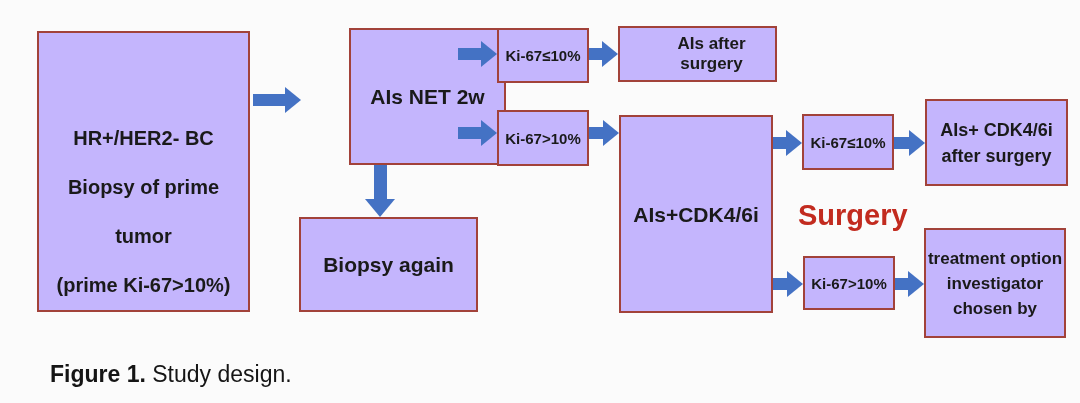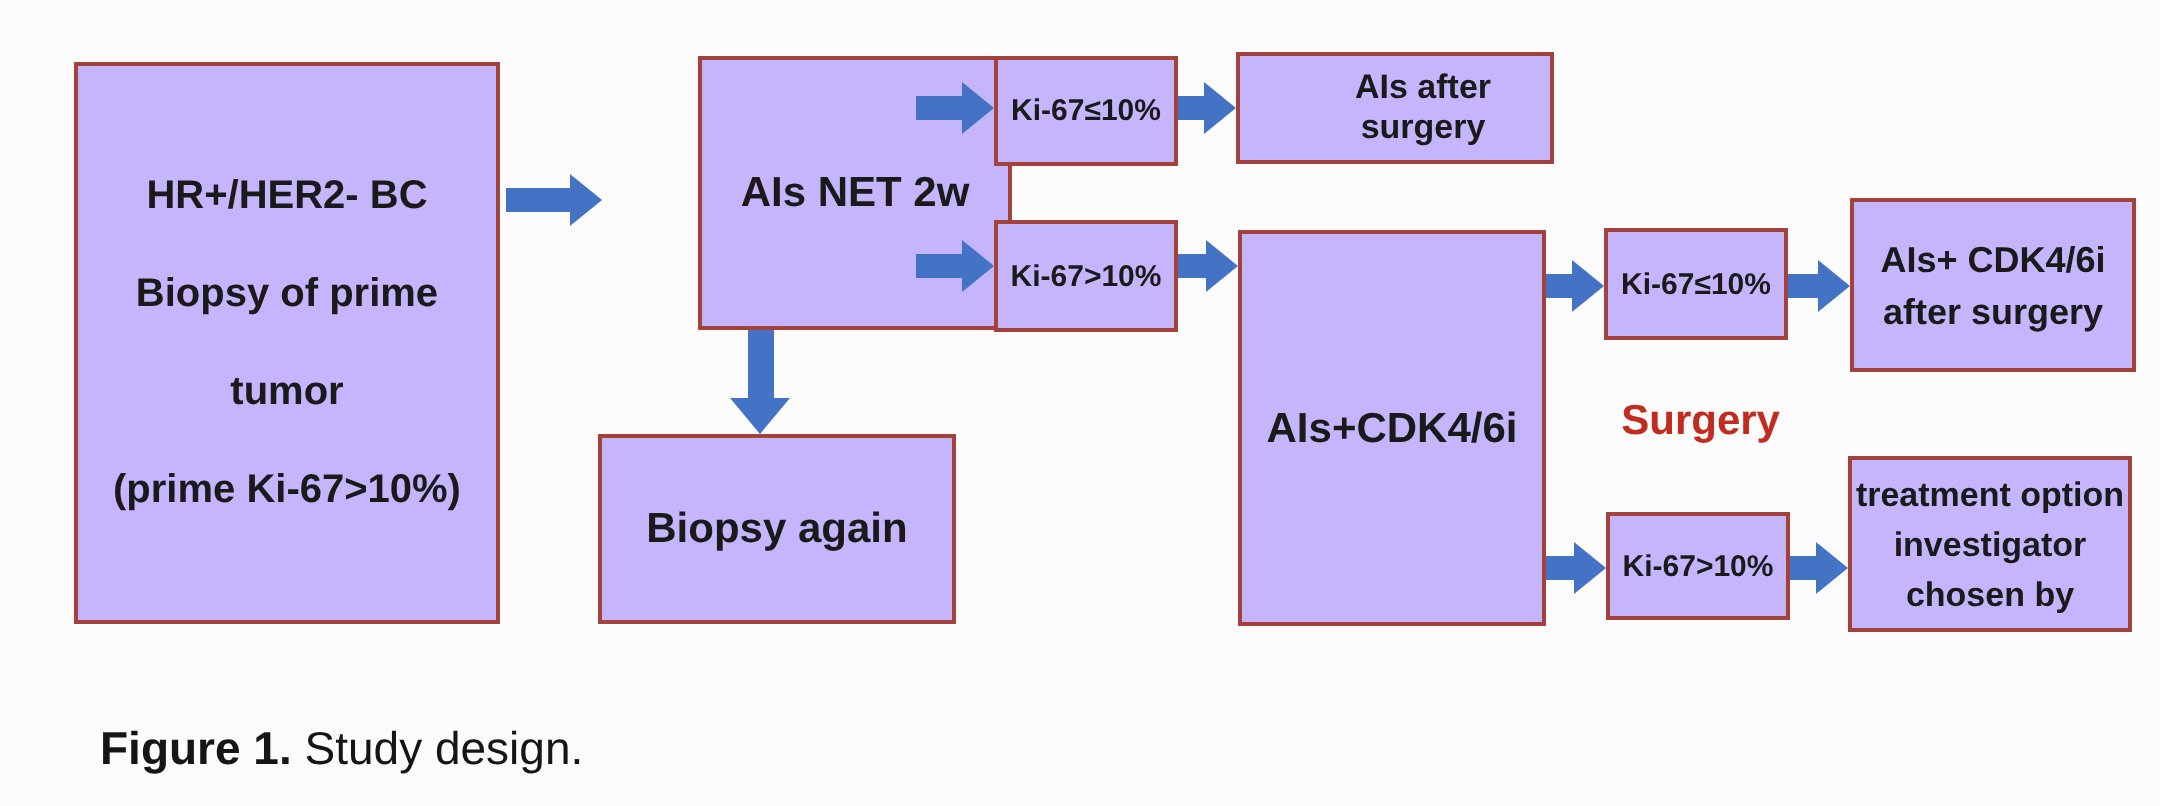--- a/index.html
+++ b/index.html
@@ -57,37 +57,37 @@
   .arrow-down .head {
     width: 0; height: 0;
     border-left: 15px solid transparent;
     border-right: 15px solid transparent;
     border-top: 18px solid var(--arrow-blue, #4472C4);
   }
   .surgery-label {
     position: absolute;
     color: var(--surgery-red, #C22B1F);
     font-weight: 700;
-    font-size: 21px;
+    font-size: 29px;
     text-align: right;
   }
   .caption {
     position: absolute;
     color: #151515;
     font-size: 23px;
     white-space: nowrap;
   }
   .caption .b { font-weight: 700; text-align: right; }
 </style>
 </head>
 <body>
 
 <div class="canvas">
 
-  <div class="box" style="left:37px; top:31px; width:213px; height:281px; font-size:20px; line-height:49px;">
+  <div class="box" style="left:37px; top:31px; width:213px; height:281px; font-size:20px; line-height:49px;justify-content:flex-end;">
     <div>HR+/HER2- BC</div>
     <div>Biopsy of prime tumor</div>
     <div>(prime Ki-67&gt;10%)</div>
   </div>
 
   <div class="box" style="left:301px; top:28px; width:157px; height:137px; font-size:21px;margin-left:48px;">
     <div>AIs NET 2w</div>
   </div>
 
   <div class="box" style="left:299px; top:217px; width:179px; height:95px; font-size:21px;">
@@ -118,21 +118,21 @@
 
   <div class="box" style="left:925px; top:99px; width:143px; height:87px; font-size:18px; line-height:26px;">
     <div>AIs+ CDK4/6i</div>
     <div>after surgery</div>
   </div>
 
   <div class="box" style="left:803px; top:256px; width:92px; height:54px; font-size:15px;">
     <div>Ki-67&gt;10%</div>
   </div>
 
-  <div class="box" style="left:924px; top:228px; width:142px; height:88px; font-size:17px; line-height:25px;">
+  <div class="box" style="left:924px; top:228px; width:142px; height:110px; font-size:17px; line-height:25px;">
     <div>treatment option</div>
     <div>investigator</div>
     <div>chosen by</div>
   </div>
 
   <div class="arrow-right" style="left:253px; top:87px; width:48px;">
       <div class="shaft"></div>
       <div class="head"></div>
     </div>
 

